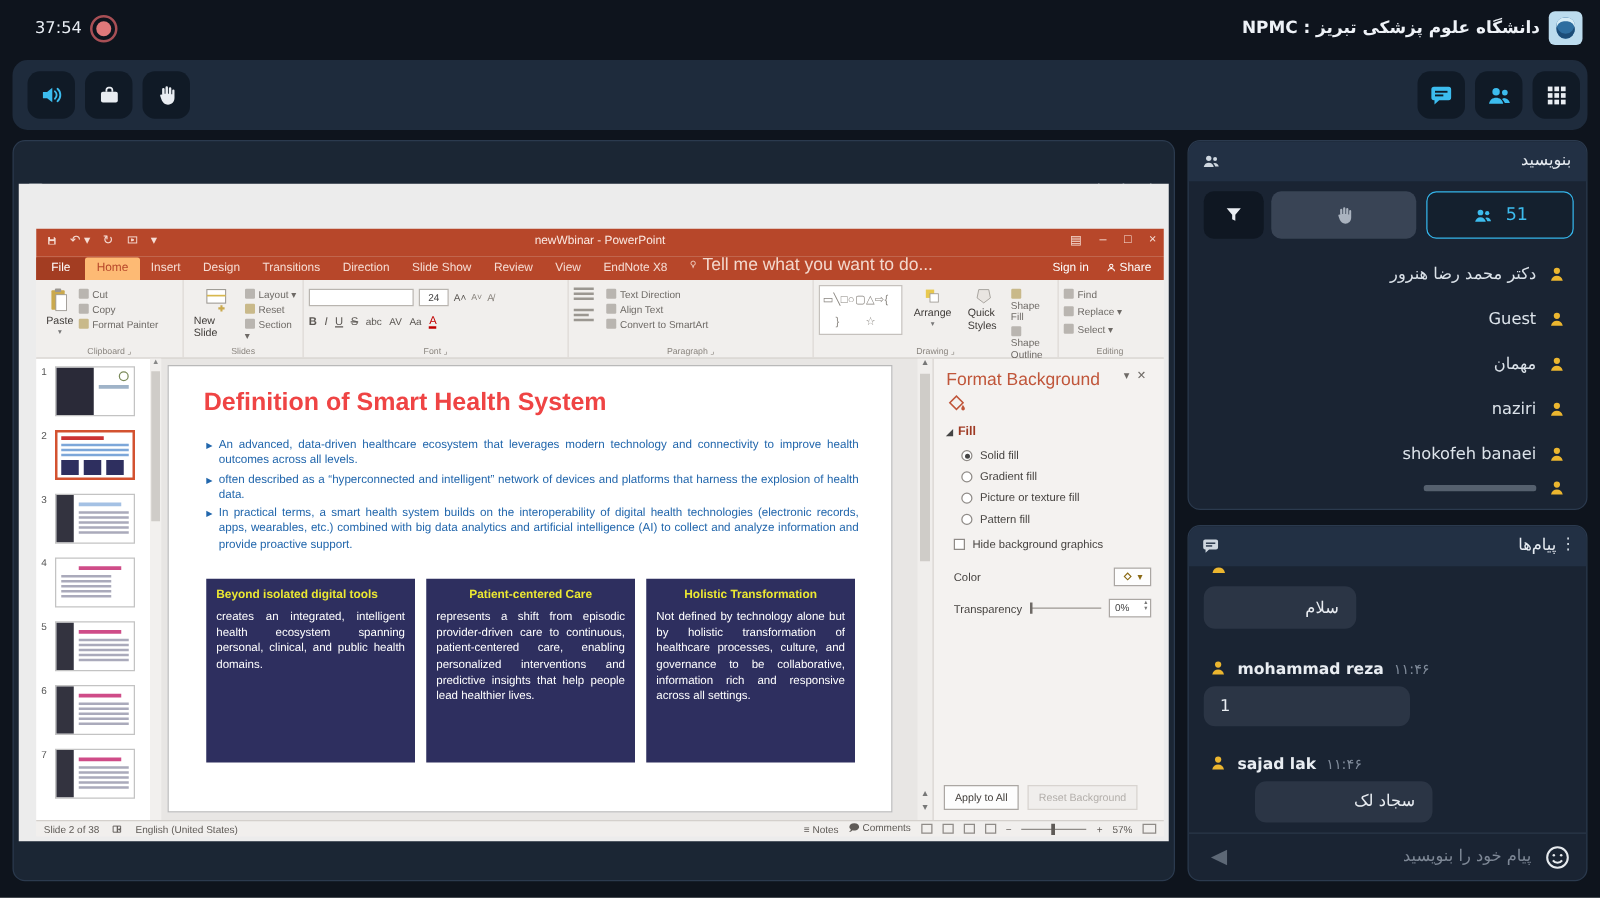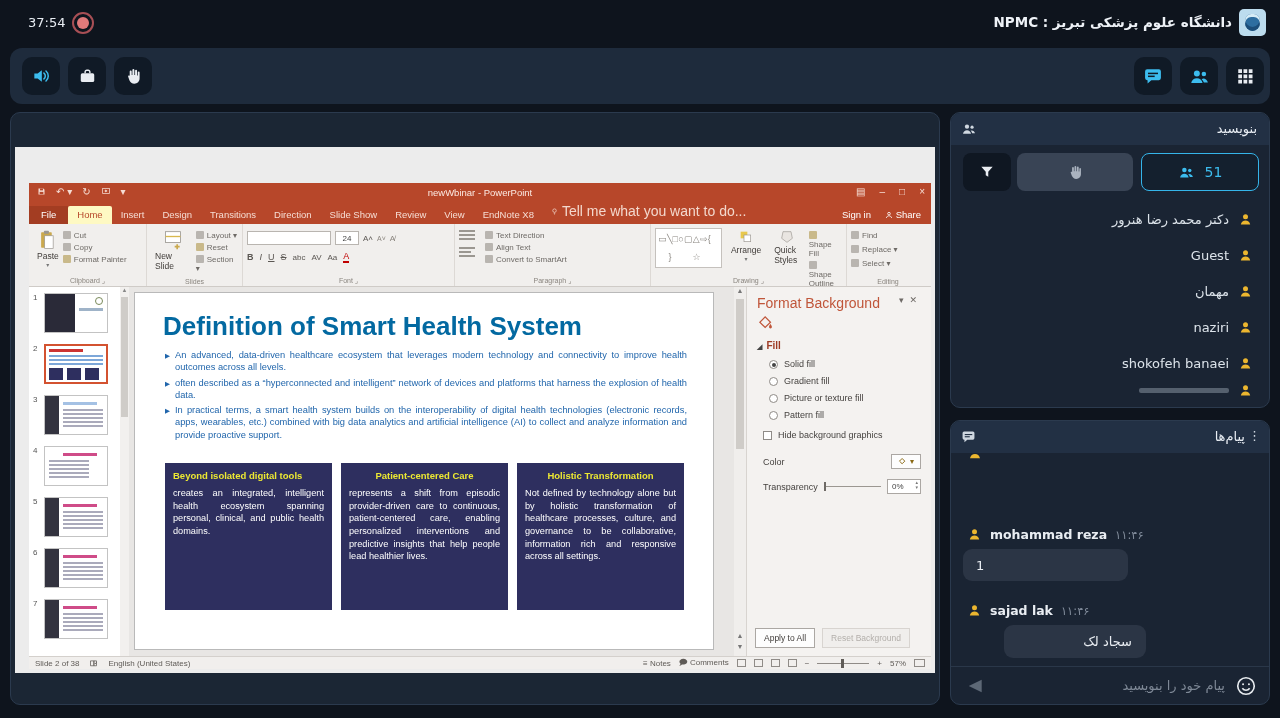--- a/index.html
+++ b/index.html
@@ -35,21 +35,21 @@
   .shared { position:absolute; left:4px; top:34px; width:920px; height:526px; background:#ececec; }
 
   
   .ppt { position:absolute; left:14px; top:36px; width:902px; height:486px; background:#f1efed; font-family:"Liberation Sans",sans-serif; }
   .ppt-titlebar { position:absolute; left:0; top:0; width:100%; height:22px; background:#b7472a; color:#fff; }
   .qat { position:absolute; left:8px; top:3px; display:flex; gap:10px; font-size:10px; color:#f6ddd4; align-items:center; }
   .ppt-title { position:absolute; left:0; right:0; top:4px; text-align:center; font-size:9.5px; color:#fbe9e2; }
   .win-ctrls { position:absolute; right:6px; top:3px; display:flex; gap:14px; font-size:10px; color:#f6ddd4; }
   .ppt-tabs { position:absolute; left:0; top:22px; width:100%; height:19px; background:#b7472a; display:flex; align-items:flex-end; }
   .tab { font-size:9.5px; color:#f6ddd4; padding:3px 9px 4px; }
-  .tab.active { background:#fef9c3; color:#b7472a; border-radius:2px 2px 0 0; }
+  .tab.active { background:#fdba74; color:#b7472a; border-radius:2px 2px 0 0; }
   .tab.file { background:#a33d22; color:#fff; padding:3px 12px 4px; }
   .tellme { font-size:14px; color:#f3d8cd; padding:0 8px 5px; display:flex; gap:4px; align-items:center; }
   .tabs-right { margin-left:auto; display:flex; gap:14px; align-items:center; padding:0 10px 4px; font-size:9.5px; color:#fff; }
 
   .ribbon { position:absolute; left:0; top:41px; width:100%; height:63px; background:#f1efed; border-bottom:1px solid #cfcbc7; display:flex; }
   .rgroup { position:relative; height:100%; border-right:1px solid #ddd9d5; padding:4px 4px 12px; }
   .rlabel { position:absolute; bottom:1px; left:0; right:0; text-align:center; font-size:7px; color:#8a857f; }
   .bigbtn { display:flex; flex-direction:column; align-items:center; font-size:8.5px; color:#3f3b38; padding:1px 4px; }
   .rows8 { display:flex; flex-direction:column; gap:3px; font-size:8px; color:#6e6a66; padding-top:3px; }
   .mini { display:inline-block; width:8px; height:8px; background:#c9b98a; margin-right:3px; border-radius:1px; vertical-align:-1px; }
@@ -66,21 +66,21 @@
   .thumbs { width:100px; background:#fff; position:relative; padding:6px 2px 0 4px; }
   .thumb-item { display:flex; gap:3px; margin-bottom:11px; }
   .tnum { font-size:8px; color:#555; width:8px; }
   .tprev { width:64px; height:40px; background:#fff; border:1px solid #c3c3c3; position:relative; overflow:hidden; }
   .thumb-item.sel .tprev { border:2px solid #d35230; }
   .tb-scroll { position:absolute; right:0; top:0; width:9px; height:100%; background:#f2f0ee; font-size:6px; color:#888; text-align:center; }
   .tb-thumb { position:absolute; left:1px; top:10px; width:7px; height:120px; background:#cfccc8; }
 
   .canvas { flex:1; background:#e8e6e4; position:relative; }
   .slide { position:absolute; left:5px; top:5px; width:580px; height:358px; background:#fff; border:1px solid #b9b9b9; }
-  .slide-title { position:absolute; left:28px; top:18px; font-size:26px; font-weight:bold; color:#0369a1; }
+  .slide-title { position:absolute; left:28px; top:18px; font-size:20px; font-weight:bold; color:#ef4444; }
   .bullets { position:absolute; left:30px; top:56px; width:522px; }
   .bullet { display:flex; gap:5px; margin-bottom:3px; }
   .bmark { color:#2166ac; font-size:6.5px; padding-top:3px; }
   .btext { font-size:9.3px; color:#2166ac; line-height:1.32; text-align:justify; }
   .boxes { position:absolute; left:30px; top:170px; display:flex; gap:9px; }
   .nbox { width:167px; height:147px; background:#2e2f5f; padding:7px 8px; }
   .nbox h4 { color:#ece832; font-size:9.5px; font-weight:bold; margin-bottom:6px; }
   .nbox.c2 h4, .nbox.c3 h4 { text-align:center; }
   .nbox p { color:#fff; font-size:9.2px; line-height:1.38; text-align:justify; }
   .v-scroll { position:absolute; right:0; top:0; width:12px; height:100%; font-size:7px; color:#777; text-align:center; background:#f0eeec; }
@@ -735,20 +735,23 @@
     <span class="kebab">⋮</span>
     <span class="ph-title msg-title">پیام‌ها</span>
   </div>
   <div class="msg-body">
     <span class="half-avatar icon">
         <svg width="16" height="16" viewBox="0 0 24 24" fill="currentColor">
           <circle cx="12" cy="7.5" r="4"></circle>
           <path d="M4.5 20c.8-4.2 3.8-6.4 7.5-6.4s6.7 2.2 7.5 6.4z"></path>
         </svg>
       </span>
+    <div class="bubble rtl" style="left:12px; top:16px; width:122px; height:34px;">
+      <span>سلام</span>
+    </div>
     <div class="meta" style="left:16px; top:74px;">
       <span class="icon" style="color:#ecb62f">
           <svg width="15" height="15" viewBox="0 0 24 24" fill="currentColor">
             <circle cx="12" cy="7.5" r="4"></circle>
             <path d="M4.5 20c.8-4.2 3.8-6.4 7.5-6.4s6.7 2.2 7.5 6.4z"></path>
           </svg>
         </span>
       <span class="name">mohammad reza</span>
       <span class="time">۱۱:۴۶</span>
     </div>

